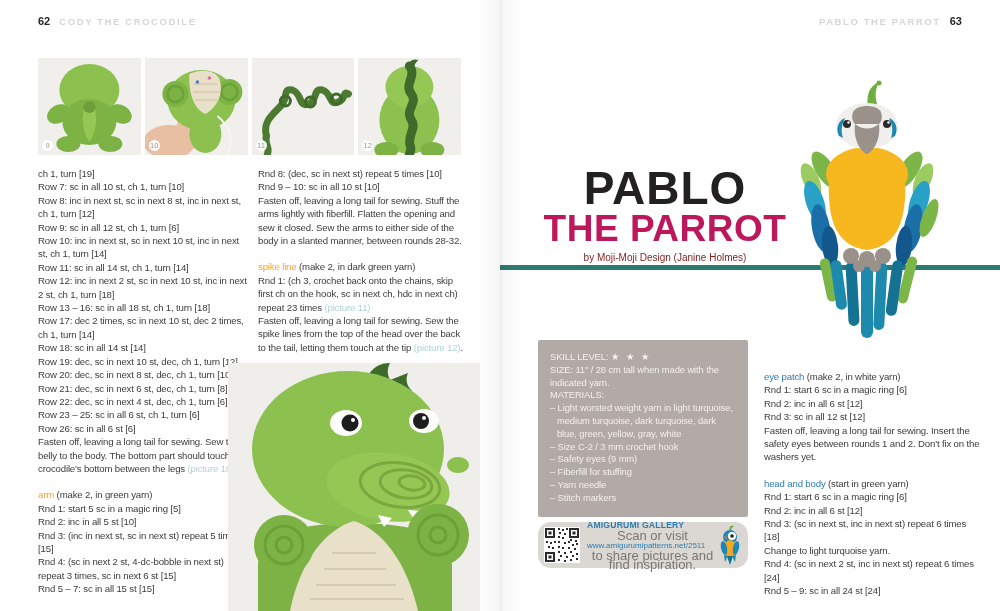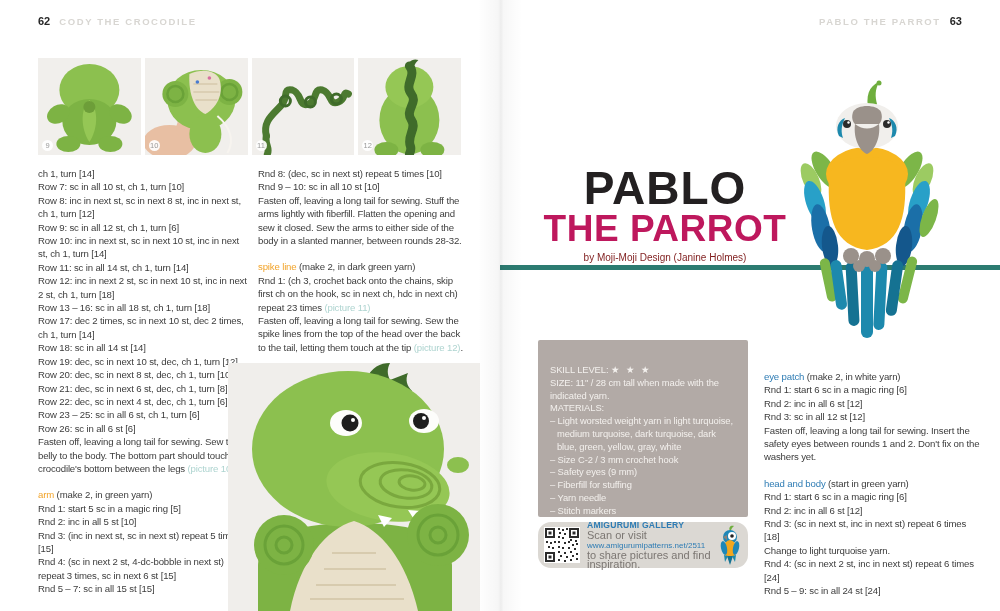--- a/index.html
+++ b/index.html
@@ -44,32 +44,32 @@
   .t2{margin:0;font-size:37px;line-height:37px;font-weight:bold;color:#be185d;letter-spacing:.5px;}
   .byline{margin:5px 0 0;font-size:10px;color:#7f1d1d;}
 
   
   .perch{position:absolute;left:0;top:265px;width:500px;height:5px;background:#2c7b71;}
   .parrot-photo{position:absolute;left:295px;top:78px;width:150px;height:274px;margin:0;}
   .parrot-photo svg{display:block;width:100%;height:100%}
 
   
   .skill-box{position:absolute;left:38px;top:340px;width:210px;height:177px;background:#b2aaa6;
-             border-radius:2px;box-sizing:border-box;padding:24px 12px;color:#f3f0ed;}
+             border-radius:2px;box-sizing:border-box;padding:11px 12px;color:#f3f0ed;}
   .sb-line{margin:0;font-size:9.4px;line-height:12.8px;letter-spacing:-0.1px;}
   .mat{padding-left:7px;text-indent:-7px}
   .stars{letter-spacing:2px}
 
   
   .gallery-box{position:absolute;left:38px;top:522px;width:210px;height:46px;background:#dbd8d3;
                border-radius:13px;box-sizing:border-box;padding:5px 6px;display:flex;align-items:center;}
   .qr{width:36px;height:36px;flex:none;}
   .gb-text{flex:1;margin-left:7px;min-width:0;}
   .gb-title{margin:0 0 1px;font-size:8.6px;font-weight:bold;color:#2e7cb4;letter-spacing:.2px;}
-  .gb-line{margin:0;font-size:11px;line-height:9.6px;color:#7b7672;}
+  .gb-line{margin:0;font-size:13px;line-height:9.6px;color:#7b7672;text-align:center;}
   .gb-link{margin:0;font-size:8px;line-height:9.6px;color:#2e7cb4;}
   .mascot{width:24px;height:40px;flex:none;}
 
   .fold{position:absolute;left:478px;top:0;width:44px;height:611px;pointer-events:none;
         background:linear-gradient(to right,rgba(0,0,0,0) 0%,rgba(0,0,0,.035) 46%,rgba(0,0,0,.07) 52%,rgba(0,0,0,.03) 58%,rgba(0,0,0,0) 100%);}
 </style>
 </head>
 <body>
 
 <div class="spread">
@@ -138,21 +138,21 @@
           <ellipse cx="74" cy="92" rx="12" ry="8" fill="#7db344"></ellipse>
           <path d="M51,12 C48,4 54,0 60,2 C56,6 55,9 55,12 Z" fill="#3f6b2a"></path>
           <path d="M51,8 C59,18 45,26 53,36 C60,45 46,52 53,62 C59,70 48,78 52,88 C53,91 52,94 51,96" stroke="#3f6b2a" stroke-width="9" fill="none" stroke-linecap="round"></path>
         </svg>
         <span class="badge">12</span>
       </figure>
     </div>
 
     <div class="col col1">
       <div>
-          <p class="line">ch 1, turn [14]</p>
+          <p class="line">ch 1, turn [19]</p>
           <p class="line">Row 7: sc in all 10 st, ch 1, turn [10]</p>
           <p class="line">Row 8: inc in next st, sc in next 8 st, inc in next st, ch 1, turn [12]</p>
           <p class="line">Row 9: sc in all 12 st, ch 1, turn [6]</p>
           <p class="line">Row 10: inc in next st, sc in next 10 st, inc in next st, ch 1, turn [14]</p>
           <p class="line">Row 11: sc in all 14 st, ch 1, turn [14]</p>
           <p class="line">Row 12: inc in next 2 st, sc in next 10 st, inc in next 2 st, ch 1, turn [18]</p>
           <p class="line">Row 13 – 16: sc in all 18 st, ch 1, turn [18]</p>
           <p class="line">Row 17: dec 2 times, sc in next 10 st, dec 2 times, ch 1, turn [14]</p>
           <p class="line">Row 18: sc in all 14 st [14]</p>
           <p class="line">Row 19: dec, sc in next 10 st, dec, ch 1, turn [12]</p>

